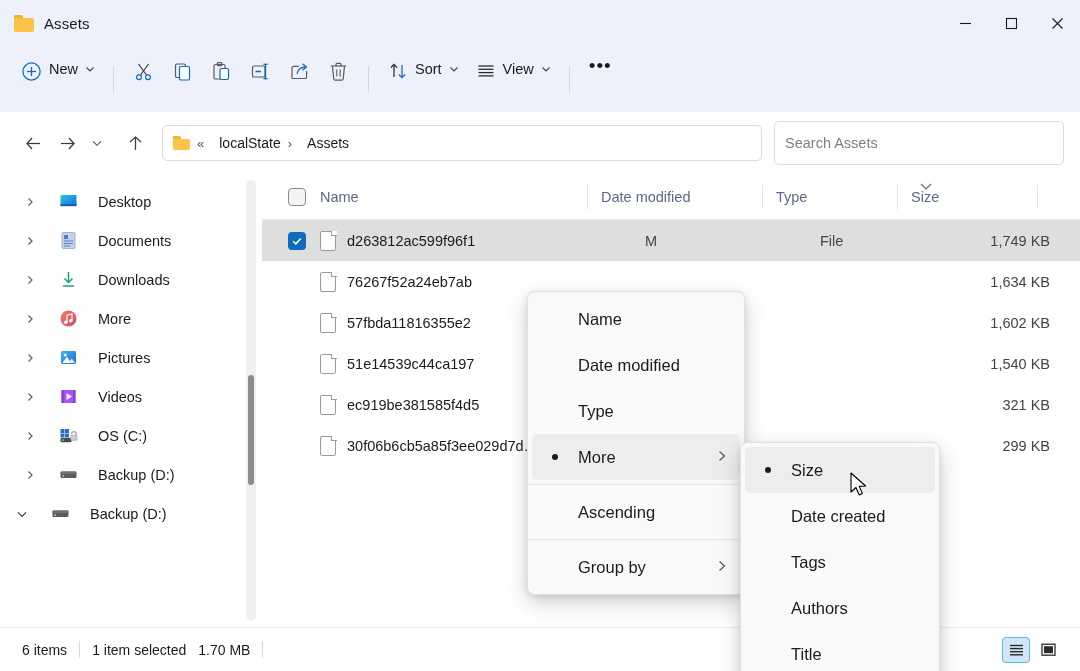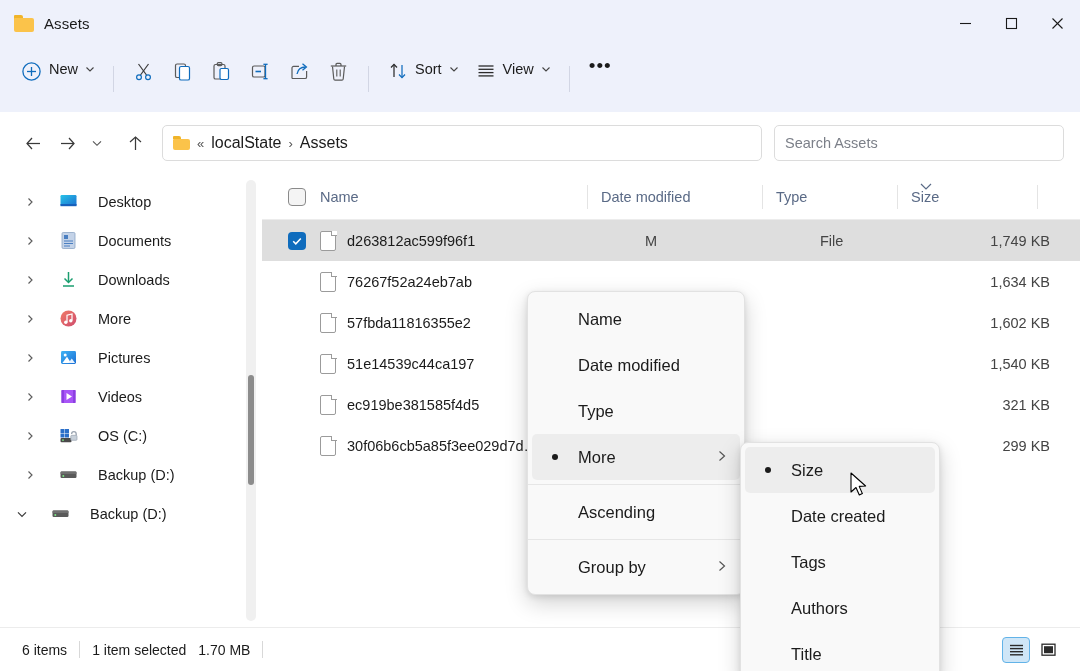--- a/index.html
+++ b/index.html
@@ -66,24 +66,24 @@
   .nav-btn.small { width: 26px; }
   .crumbbox {
     flex: 1 1 auto; height: 36px; margin-left: 10px;
     border: 1px solid #dcdcdc; border-radius: 5px; background: #fff;
     display: flex; align-items: center; padding: 0 10px; gap: 7px;
     min-width: 0;
   }
   .crumb-folder { width: 17px; height: 14px; position: relative; flex: 0 0 auto; }
   .crumb-folder .tab { position: absolute; left:0; top:0; width:8px; height:3px; background:#f0b429; border-radius:1px 2px 0 0;}
   .crumb-folder .body { position: absolute; left:0; top:2.5px; width:17px; height:11.5px; background:#fbc34a; border-radius:1px 2px 2px 2px;}
-  .crumb-txt { font-size: 16px; color: #1b1b1b; white-space: nowrap; }
+  .crumb-txt { font-size: 14px; color: #1b1b1b; white-space: nowrap; margin-left: 8px; }
   .crumb-sep { font-size: 13px; color: #555; }
   .searchbox {
-    width: 290px; height: 36px; margin-left: 12px; flex: 0 0 auto;
+    width: 290px; height: 44px; margin-left: 12px; flex: 0 0 auto;
     border: 1px solid #dcdcdc; border-radius: 5px; background: #fff;
     display: flex; align-items: center; padding: 0 10px; gap: 8px;
   }
   .searchbox .ph { font-size: 14.5px; color: #7b7f88; }
 
   
   .body-area { flex: 1 1 auto; display: flex; min-height: 0; position: relative; }
 
   
   .sidebar {

